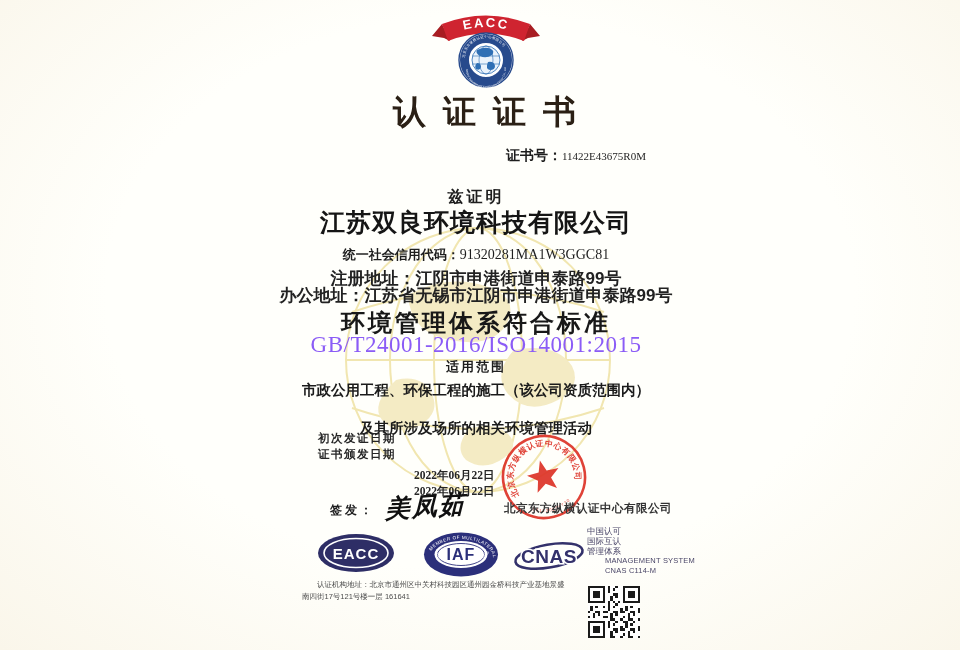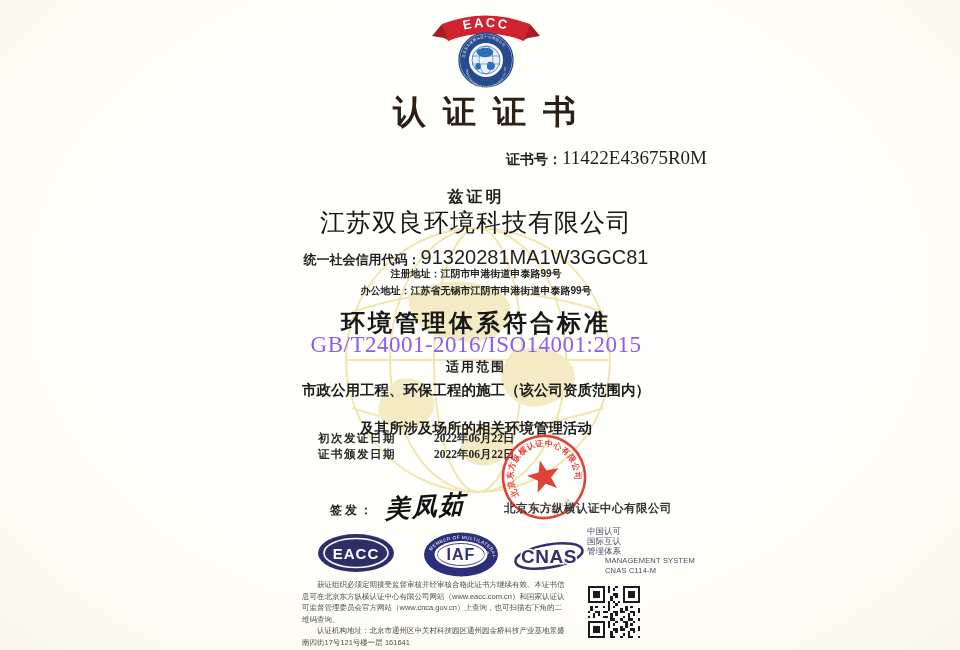--- a/index.html
+++ b/index.html
@@ -8,38 +8,38 @@
     background:radial-gradient(ellipse at 50% 45%, #fffffb 55%, #faf6ea 100%);
     font-family:"Liberation Sans", sans-serif;color:#1e1e1e;
   }
   .abs{position:absolute;}
   .center-col{position:absolute;left:0;width:952px;text-align:center;}
 
   .title{top:90px;font-family:"Liberation Serif", serif;font-weight:bold;
          font-size:33px;letter-spacing:17px;padding-left:17px;color:#2b2015;}
   .certno{left:506px;top:147px;font-size:14px;}
   .certno .lbl{font-weight:bold;}
-  .certno .val{font-family:"Liberation Serif", serif;font-size:19px;}
+  .certno .val{font-family:"Liberation Serif", serif;font-size:11px;}
   .certify{top:187px;font-size:16px;font-weight:bold;letter-spacing:3px;}
-  .company{top:206px;font-size:25px;font-weight:normal;letter-spacing:1px;color:#151515;}
+  .company{top:206px;font-size:25px;font-weight:bold;letter-spacing:1px;color:#151515;}
   .credit{top:246px;font-size:13px;}
   .credit .lbl{font-weight:bold;}
-  .credit .val{font-family:Liberation Sans, sans-serif;font-size:20px;}
-  .addr{font-size:10px;font-weight:bold;color:#222;}
+  .credit .val{font-family:Liberation Serif, serif;font-size:14px;}
+  .addr{font-size:17px;font-weight:bold;color:#222;}
   .addr1{top:267px;} .addr2{top:284px;}
   .sys{top:307px;font-size:24px;font-weight:bold;letter-spacing:3px;color:#181818;}
   .standard{top:332px;font-family:"Liberation Serif", serif;font-size:23px;color:#8b5cf6;letter-spacing:0.5px;}
   .scopetitle{top:358px;font-size:13px;font-weight:bold;letter-spacing:2px;}
   .scope{font-size:14.5px;font-weight:bold;color:#1b1b1b;}
   .scope1{top:381px;font-family:Liberation Mono, monospace;} .scope2{top:401px;margin-top:18px;}
 
   .dates{left:318px;top:431px;font-family:"Liberation Serif", serif;font-size:11.5px;font-weight:bold;color:#262626;}
-  .dates .row{height:15.5px;display:flex;gap:20px;}
+  .dates .row{height:15.5px;display:flex;}
   .dates .dl{letter-spacing:1.5px;width:86px;}
-  .dates .dv{margin-left:10px;}
+  .dates .dv{margin-left:10px;margin-top:37px;}
 
   .sign{left:318px;top:490px;display:flex;align-items:flex-end;margin-left:12px;}
   .sign .lbl{font-size:12px;letter-spacing:3px;font-weight:bold;padding-bottom:4px;}
   .sign .sig{font-size:25px;font-weight:bold;font-style:italic;color:#101010;
              transform:rotate(-4deg) skewX(-4deg);margin-left:10px;letter-spacing:2px;}
 
   .issuer{left:504px;top:501px;font-size:11.5px;font-weight:bold;color:#333;letter-spacing:0.5px;}
 
   .cnastext{left:587px;top:526px;color:#4a4668;line-height:10px;font-size:8.5px;}
   .cnastext .en{font-size:7.5px;letter-spacing:0.2px;margin-left:18px;}
@@ -196,21 +196,20 @@
 
 <div class="abs cnastext">
   <div>中国认可</div>
   <div>国际互认</div>
   <div>管理体系</div>
   <div class="en">MANAGEMENT SYSTEM</div>
   <div class="en">CNAS C114-M</div>
 </div>
 
 <div class="abs fineprint">
-  <span class="p">获证组织必须定期接受监督审核并经审核合格此证书方继续有效。本证书信息可在北京东方纵横认证中心有限公司网站（www.eacc.com.cn）和国家认证认可监督管理委员会官方网站（www.cnca.gov.cn）上查询，也可扫描右下角的二维码查询。</span>
   <span class="p">认证机构地址：北京市通州区中关村科技园区通州园金桥科技产业基地景盛南四街17号121号楼一层 161641</span>
 </div>
 
 <svg id="qr" class="abs" style="left:588px;top:586px;" width="52" height="52" viewBox="0 0 21 21" shape-rendering="crispEdges">
   <rect x="0" y="0" width="21" height="21" fill="#ffffff"></rect>
 <rect x="0" y="0" width="1" height="1" fill="#1a1a1a"></rect>
     <rect x="1" y="0" width="1" height="1" fill="#1a1a1a"></rect>
     <rect x="2" y="0" width="1" height="1" fill="#1a1a1a"></rect>
     <rect x="3" y="0" width="1" height="1" fill="#1a1a1a"></rect>
     <rect x="4" y="0" width="1" height="1" fill="#1a1a1a"></rect>

